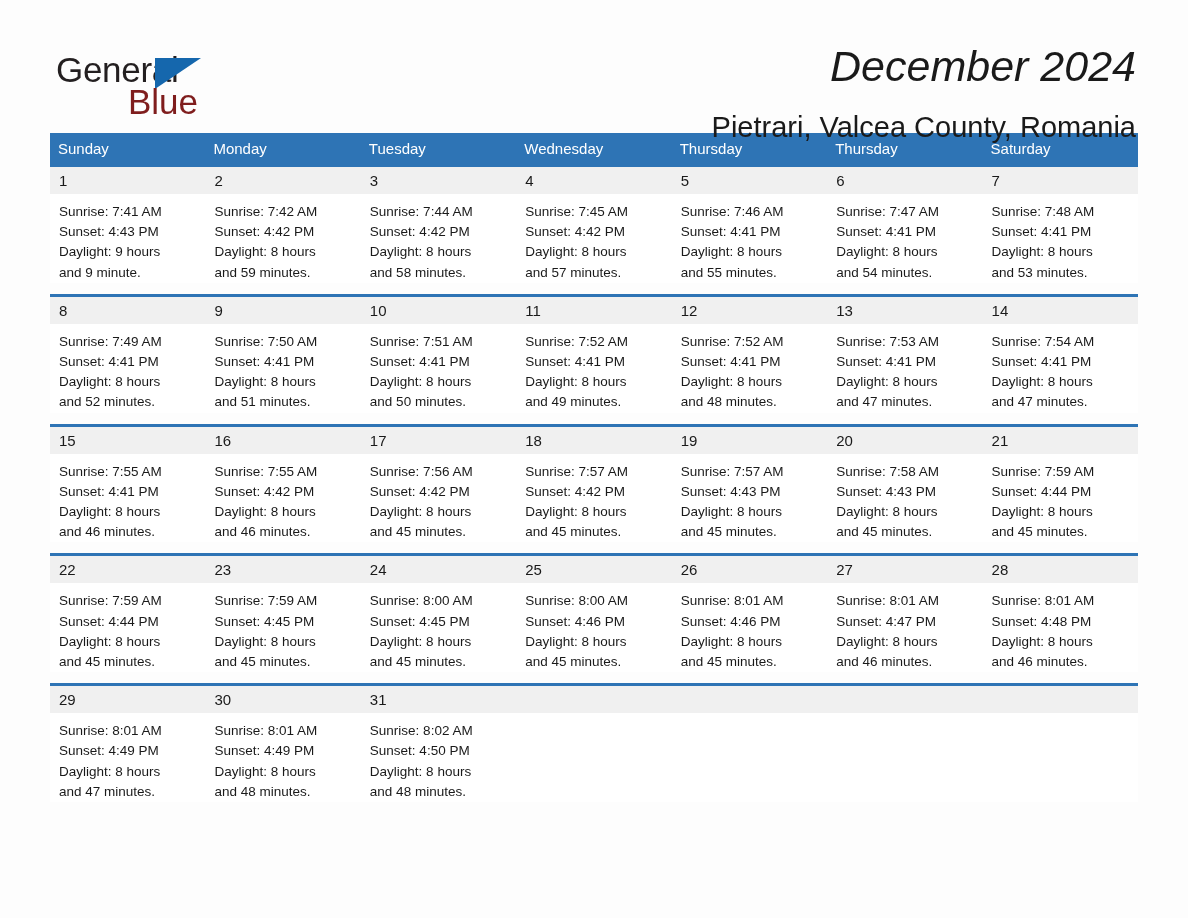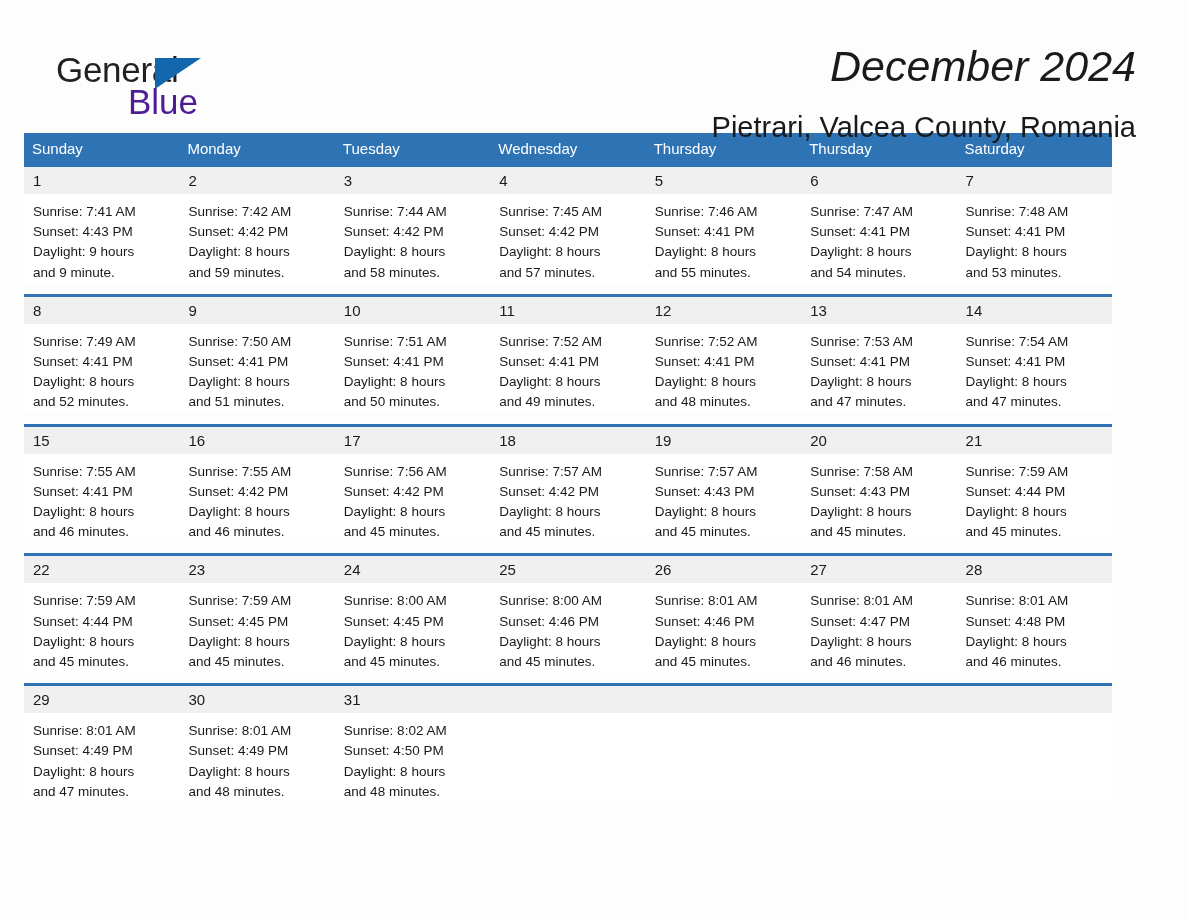--- a/index.html
+++ b/index.html
@@ -49,21 +49,21 @@
     position: absolute;
     left: 99px;
     top: 14px;
     width: 0;
     height: 0;
     border-left: 46px solid #1567ad;
     border-bottom: 31px solid transparent;
   }
   .logo-blue {
     font-size: 35px;
-    color: #4c1d95;
+    color: #7f1d1d;
     line-height: 1;
     position: absolute;
     left: 72px;
     top: 40px;
     font-weight: 400;
   }
   .titles {
     text-align: right;
     flex: 1 1 auto;
     padding-top: 0px;
@@ -79,21 +79,21 @@
   .location {
     font-size: 29px;
     color: #1a1a1a;
     font-weight: 400;
     margin-top: 22px;
     letter-spacing: 0px;
   }
 
   
   .calendar {
-    margin: 17px 50px 0 24px;
+    margin: 17px 50px 0 50px;
     width: 1088px;
   }
   .weekdays {
     display: grid;
     grid-template-columns: repeat(7, 1fr);
     background: #2e74b5;
     height: 31px;
   }
   .weekday {
     color: #ffffff;

